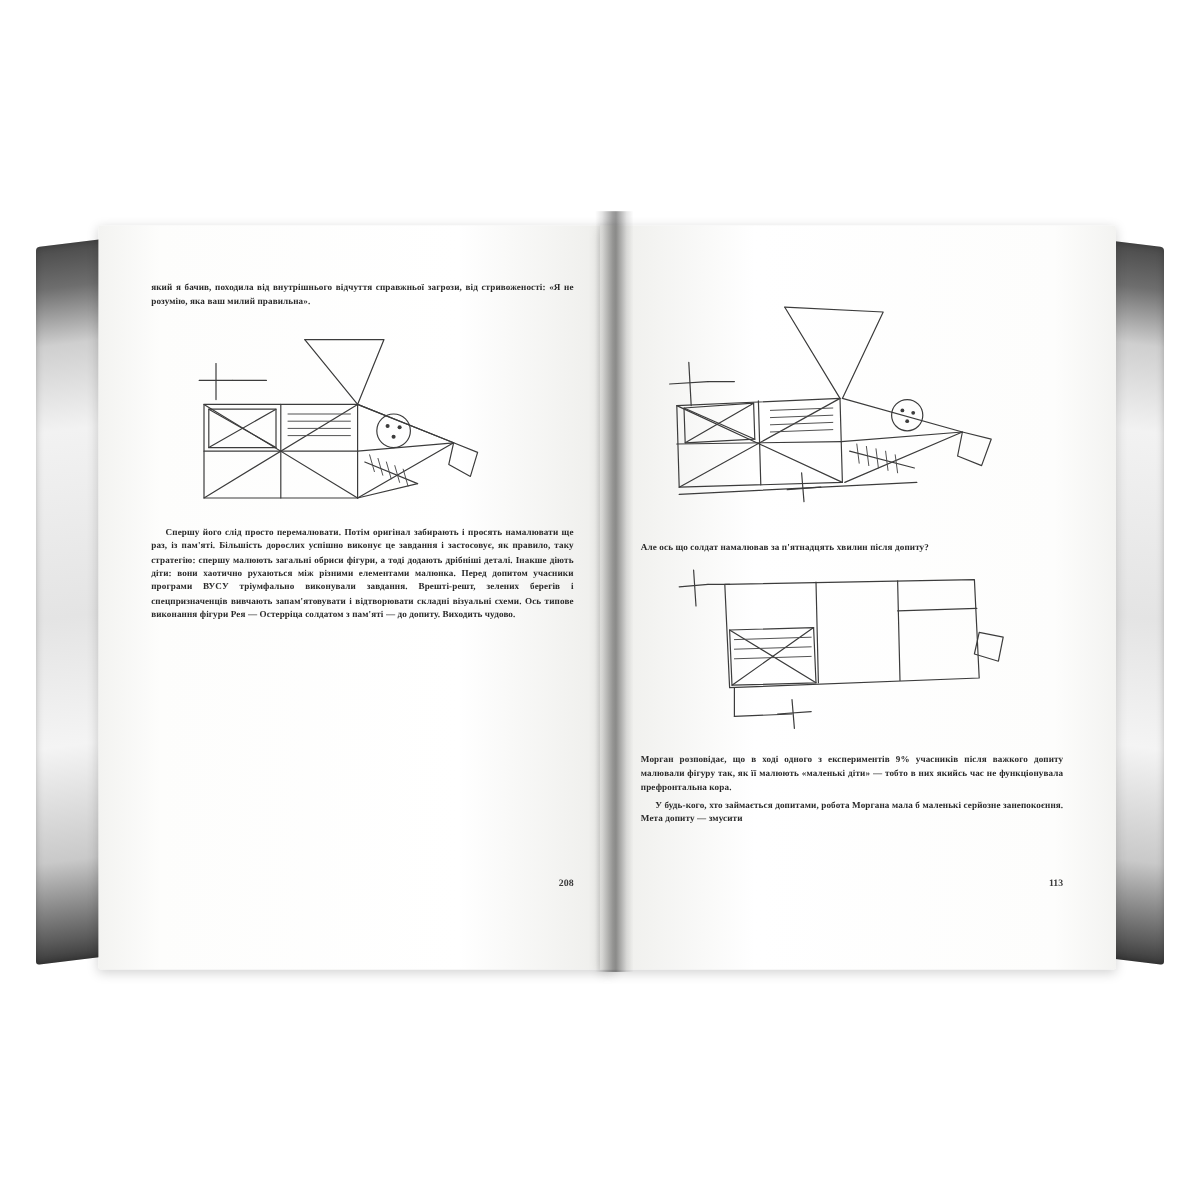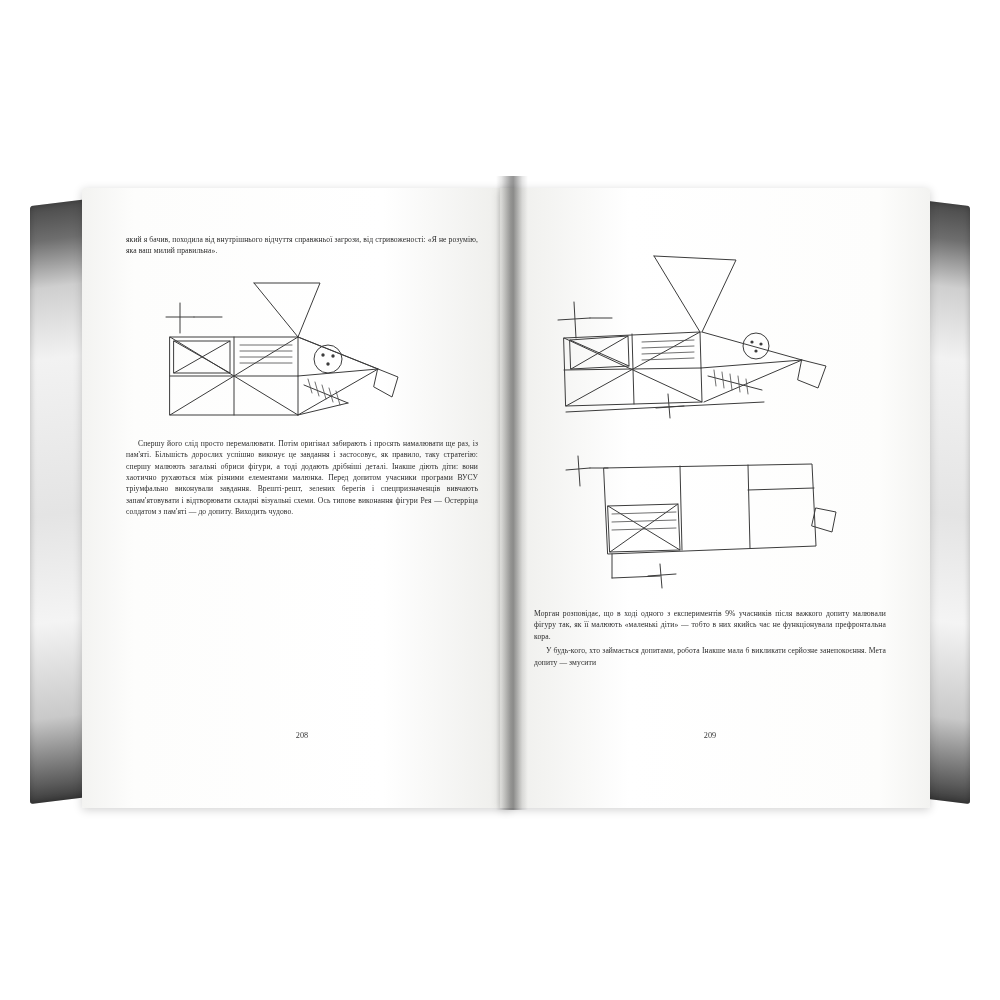--- a/index.html
+++ b/index.html
@@ -7,20 +7,21 @@
     padding: 0;
     background: #ffffff;
   }
   #stage {
     position: relative;
     width: 1000px;
     height: 1000px;
     background: #ffffff;
     overflow: hidden;
     font-family: "Liberation Serif", serif;
+    font-weight: bold;
   }
 
   
   .book {
     position: absolute;
     left: 30px;
     top: 168px;
     width: 940px;
     height: 660px;
   }
@@ -108,21 +109,21 @@
     text-indent: 12px;
     letter-spacing: 0.1px;
   }
   p.para.noindent { text-indent: 0; }
 
   .folio {
     position: absolute;
     bottom: 22px;
     left: 0;
     right: 0;
-    text-align: center;
+    text-align: right;
     font-size: 8.2px;
     color: #3a3a3a;
   }
 
   .figure {
     margin: 8px 0 8px 0;
     text-align: center;
   }
   .figure svg { display: block; margin: 0 auto; }
 
@@ -260,20 +261,21 @@
             <path class="thin" d="M196 137 L198 152"></path>
 
             <path class="ln" d="M252 118 L276 124 L268 146 L248 138 Z"></path>
 
             <path class="ln" d="M16 170 L214 160"></path>
             <path class="ln" d="M118 152 L120 176"></path>
             <path class="ln" d="M106 166 L134 164"></path>
           </svg>
         </div>
 
+        <p class="para noindent">Але ось що солдат намалював за п'ятнадцять хвилин після допиту?</p>
 
         <div class="figure">
           <svg width="300" height="150" viewBox="0 0 300 150" aria-hidden="true">
 
             <path class="ln" d="M6 20 L30 18"></path>
             <path class="ln" d="M18 6 L20 36"></path>
             <path class="ln" d="M30 18 L48 18"></path>
 
             <path class="ln" d="M44 18 L252 14 L256 96 L48 104 Z"></path>
 
@@ -294,21 +296,21 @@
 
             <path class="ln" d="M100 114 L102 138"></path>
             <path class="ln" d="M88 126 L116 124"></path>
 
             <path class="ln" d="M256 58 L276 62 L272 82 L252 76 Z"></path>
           </svg>
         </div>
 
         <p class="para noindent">Морган розповідає, що в ході одного з експериментів 9% учасників після важкого допиту малювали фігуру так, як її малюють «маленькі діти» — тобто в них якийсь час не функціонувала префронтальна кора.</p>
 
-        <p class="para">У будь-кого, хто займається допитами, робота Інакше мала б викликати серйозне занепокоєння. Мета допиту — змусити</p>
-
-        <div class="folio">209</div>
+        <p class="para">У будь-кого, хто займається допитами, робота Моргана мала б маленькі серйозне занепокоєння. Мета допиту — змусити</p>
+
+        <div class="folio">113</div>
       </div>
     </div>
 
     <div class="spine"></div>
   </div>
 </div>
 
 </body></html>

